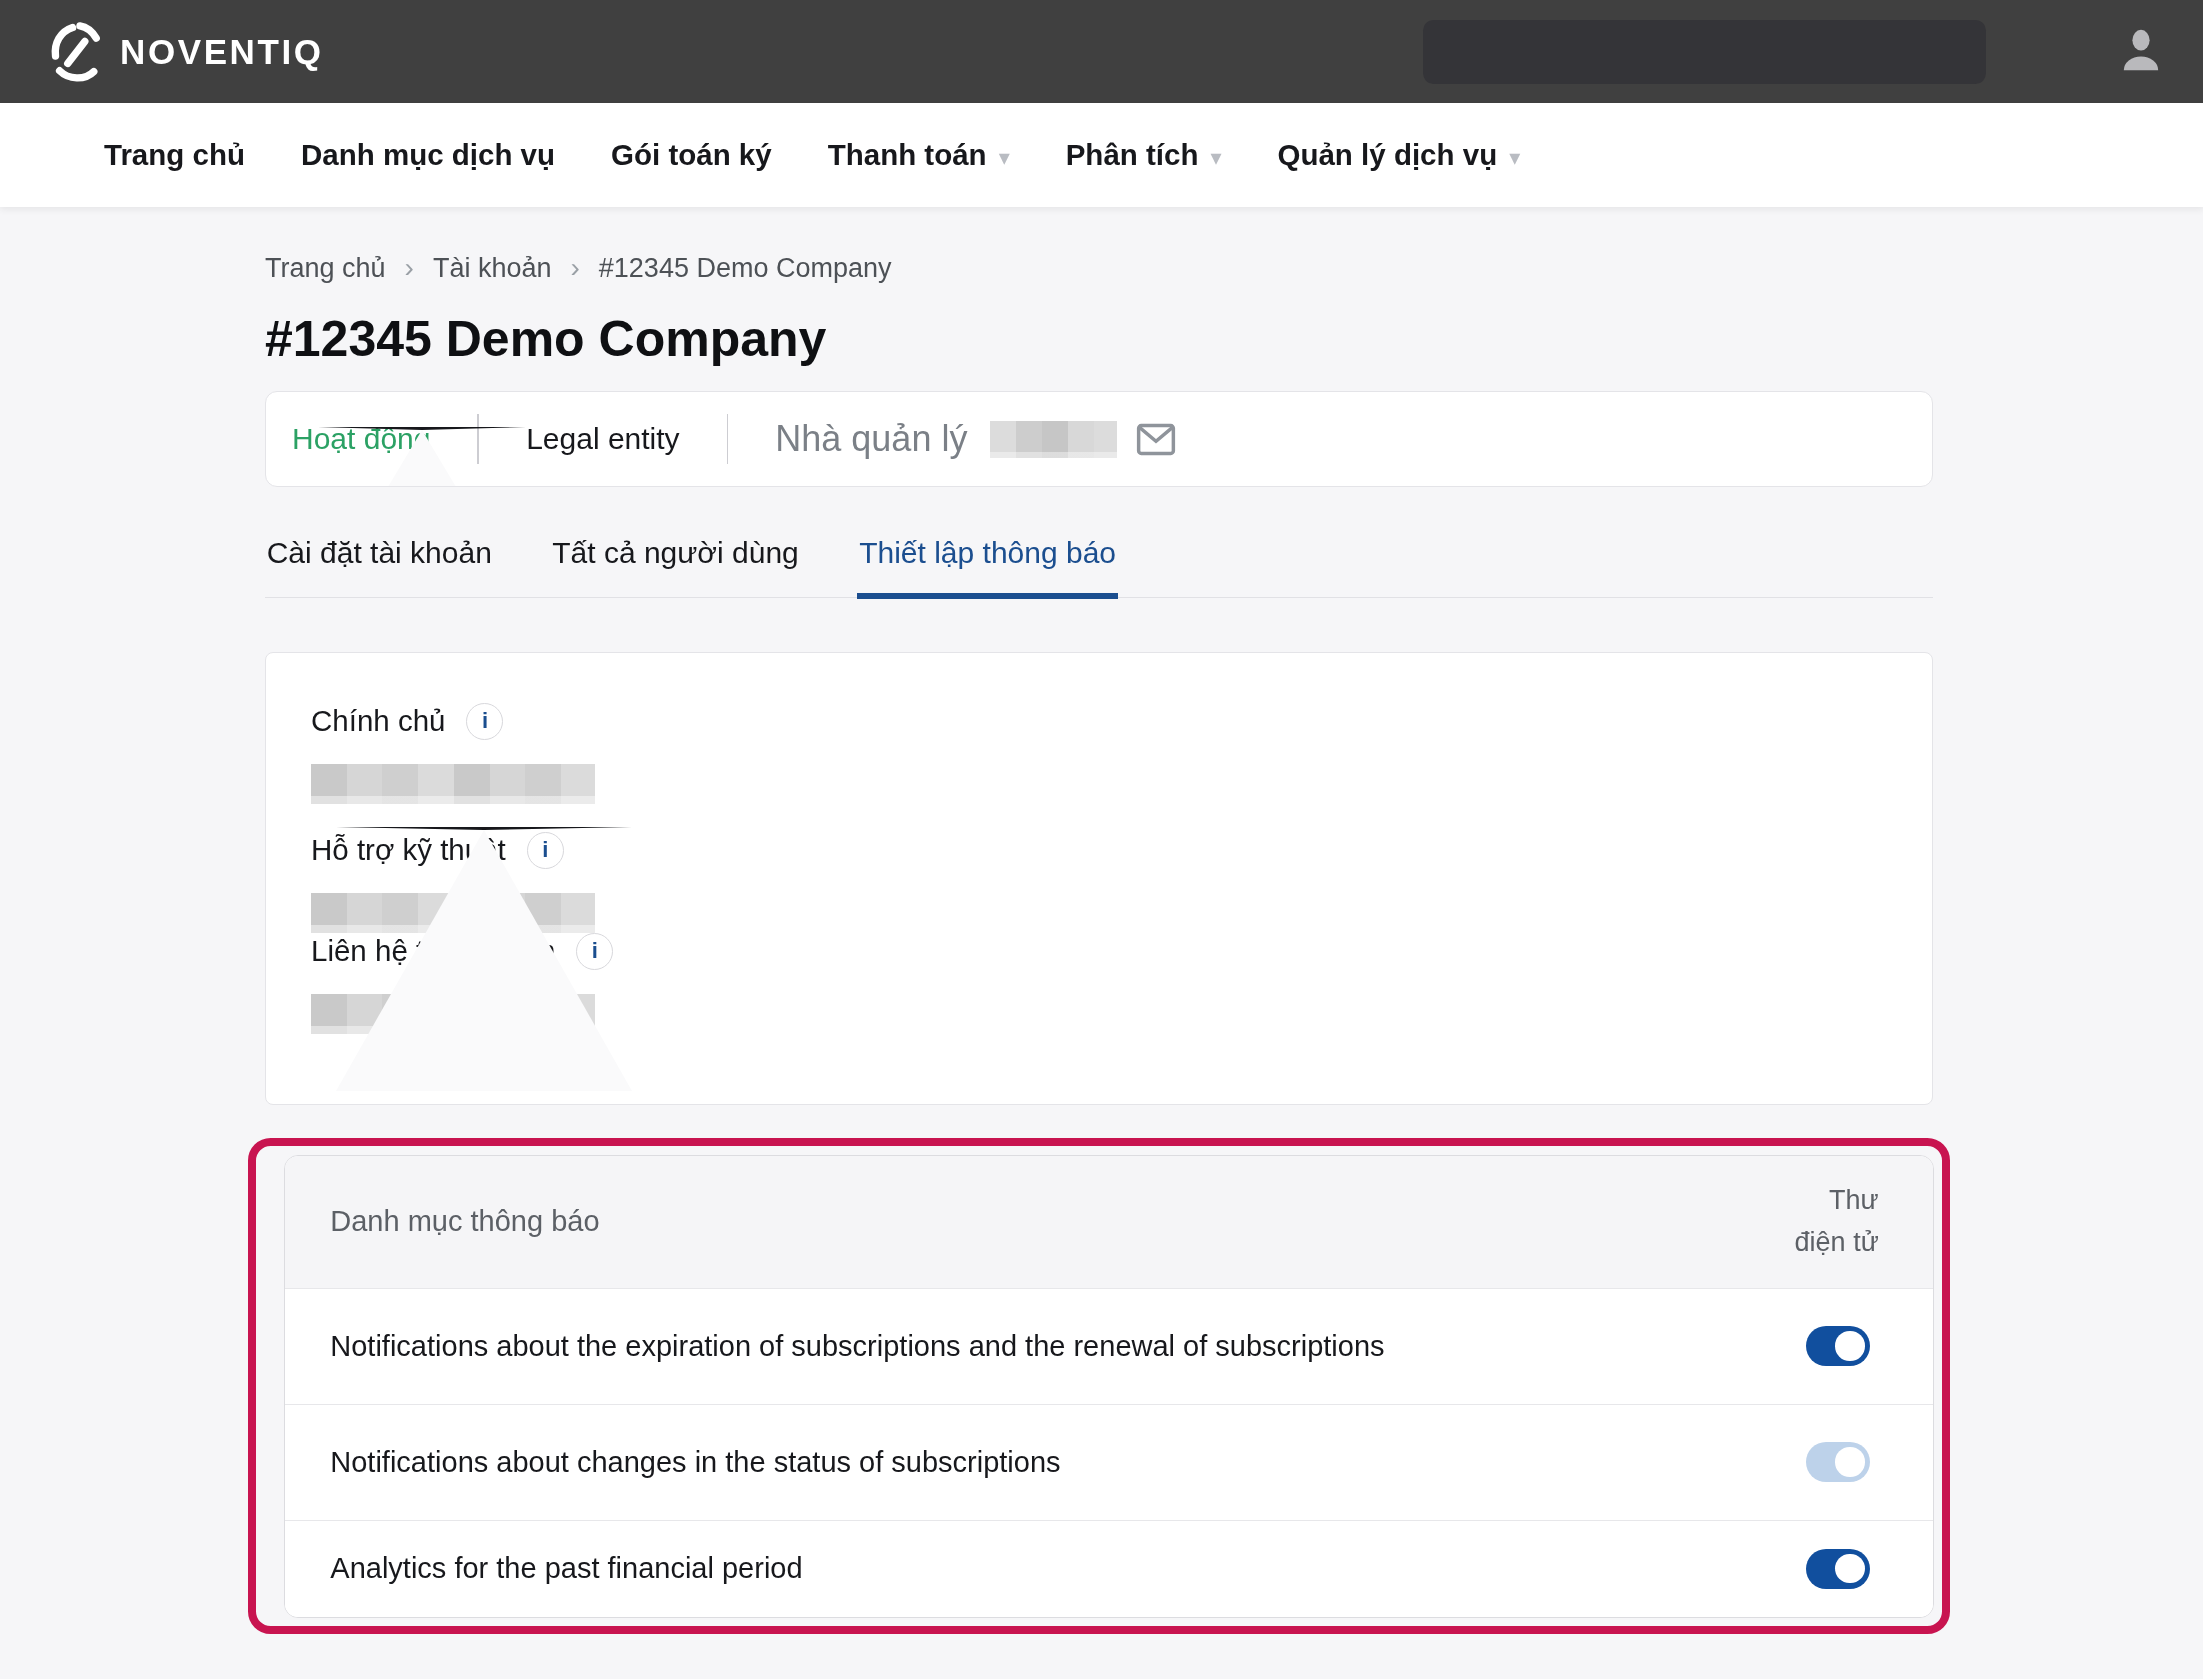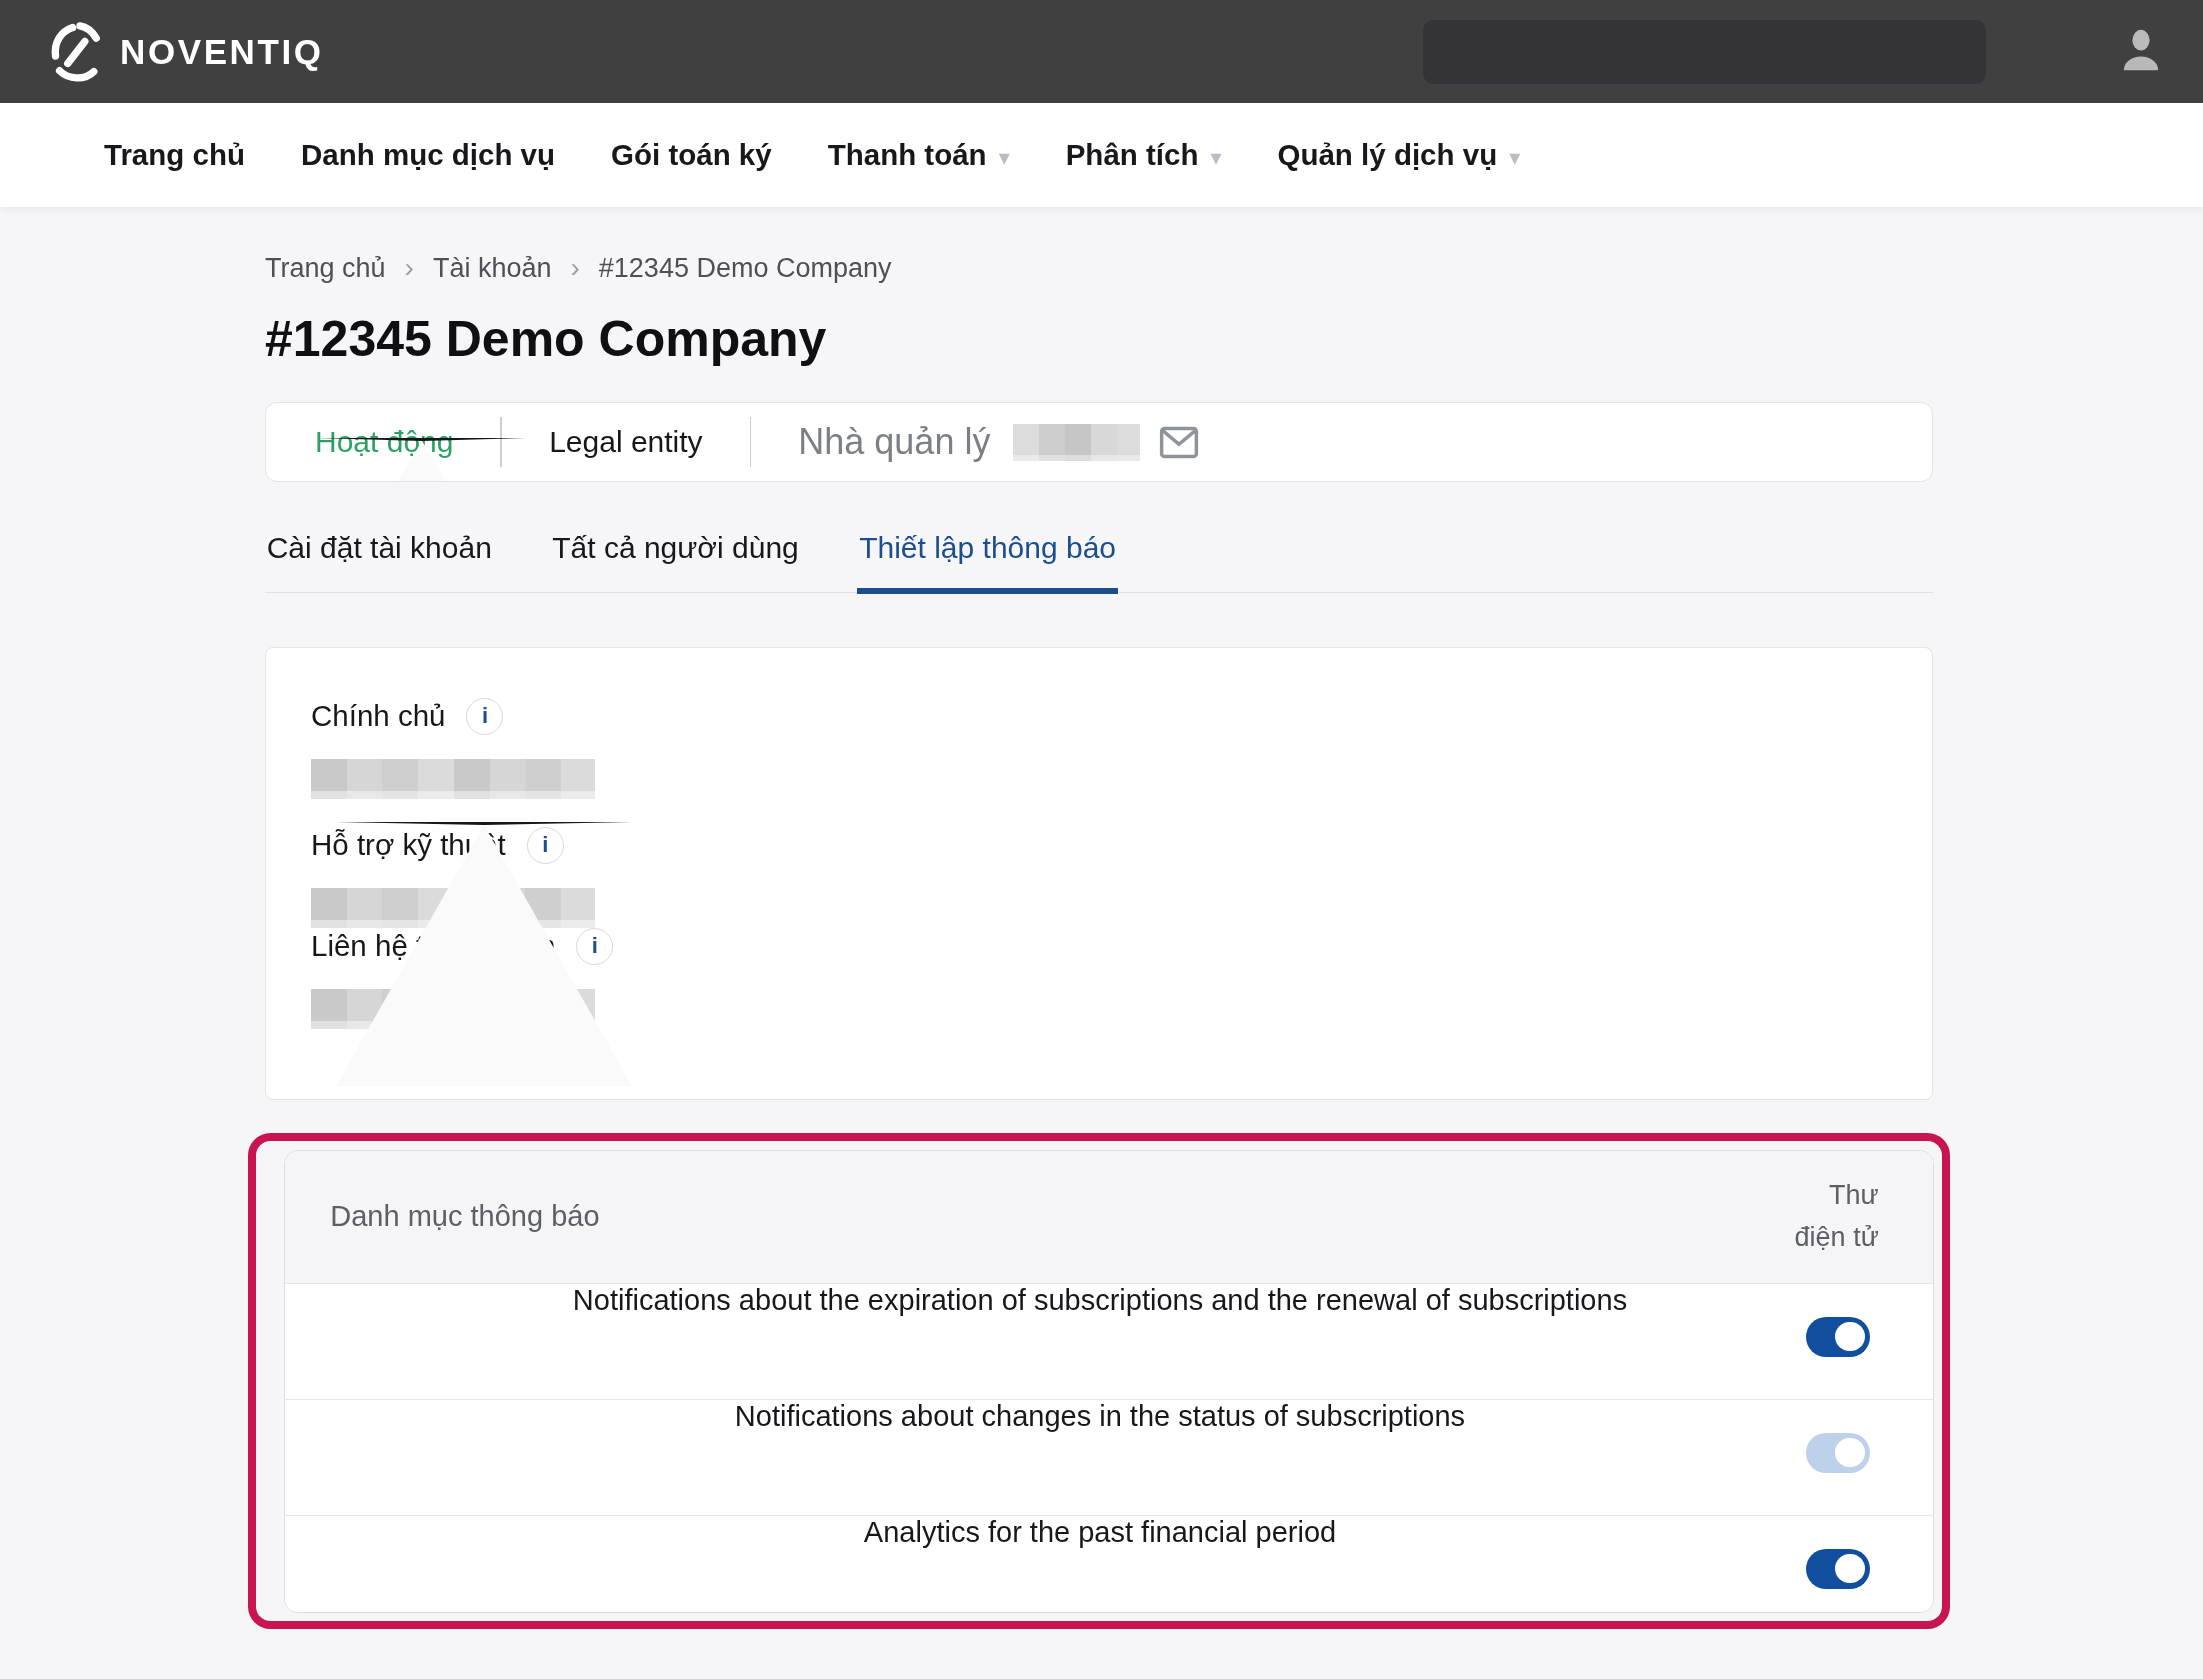--- a/index.html
+++ b/index.html
@@ -43,22 +43,22 @@
 
   .breadcrumb { padding-top:45px; display:flex; align-items:center; gap:19px;
     font-size:27px; color:#4d5156; }
   .crumb { cursor:pointer; }
   .crumb-sep { color:#9aa0a6; font-size:28px; }
 
   .page-title { margin-top:26px; font-size:50px; font-weight:700; color:#0f1013; }
 
   
   .status-card {
-    margin-top:34px; background:#fff; border:1.7px solid #e4e4e8; border-radius:12px;
-    height:80px; display:flex; align-items:center; padding:0 49px; position:relative;
+    margin-top:23px; background:#fff; border:1.7px solid #e4e4e8; border-radius:12px;
+    height:96px; display:flex; align-items:center; padding:0 26px; position:relative;
     overflow:hidden;
   }
   .status-green { color:#2ba164; font-size:30px; }
   .v-div { width:1.7px; height:50px; background:#cdcdd2; margin:0 47px; }
   .legal-entity { font-size:30px; color:#17181c; }
   .manager-label { font-size:36px; color:#7b8087; }
   .blur-sm {
     width:127px; height:37px; margin-left:22.6px;
     background:
       linear-gradient(0deg, rgba(255,255,255,.4) 0 6px, rgba(255,255,255,0) 6px),
@@ -105,21 +105,21 @@
     margin-left:20px;
   }
   .notif-head {
     background:#f5f5f7; min-height:132px; display:flex; align-items:center;
     padding:0 54px 0 45px;
   }
   .notif-head-label { font-size:29px; color:#5c6066; }
   .email-col { margin-left:auto; text-align:right; font-size:27px; color:#5c6066; line-height:1.55; }
   .notif-row {
     min-height:116px; border-top:1.7px solid #e7e7ea; display:flex; align-items:center;
-    padding:0 63px 0 45px; background:#fff; position:relative;flex-direction:column;
+    padding:0 63px 0 45px; background:#fff; position:relative;
   }
   .notif-row.last { min-height:97px; }
   .notif-label { font-size:29px; color:#17181c; position:relative; z-index:1; }
 
   .toggle {
     margin-left:auto; width:64px; height:40px; border-radius:20px; background:#114f9e;
     position:relative; border:none; cursor:pointer; flex:0 0 auto; z-index:1;
   }
   .toggle::after {
     content:""; position:absolute; width:29.5px; height:29.5px; border-radius:50%;

